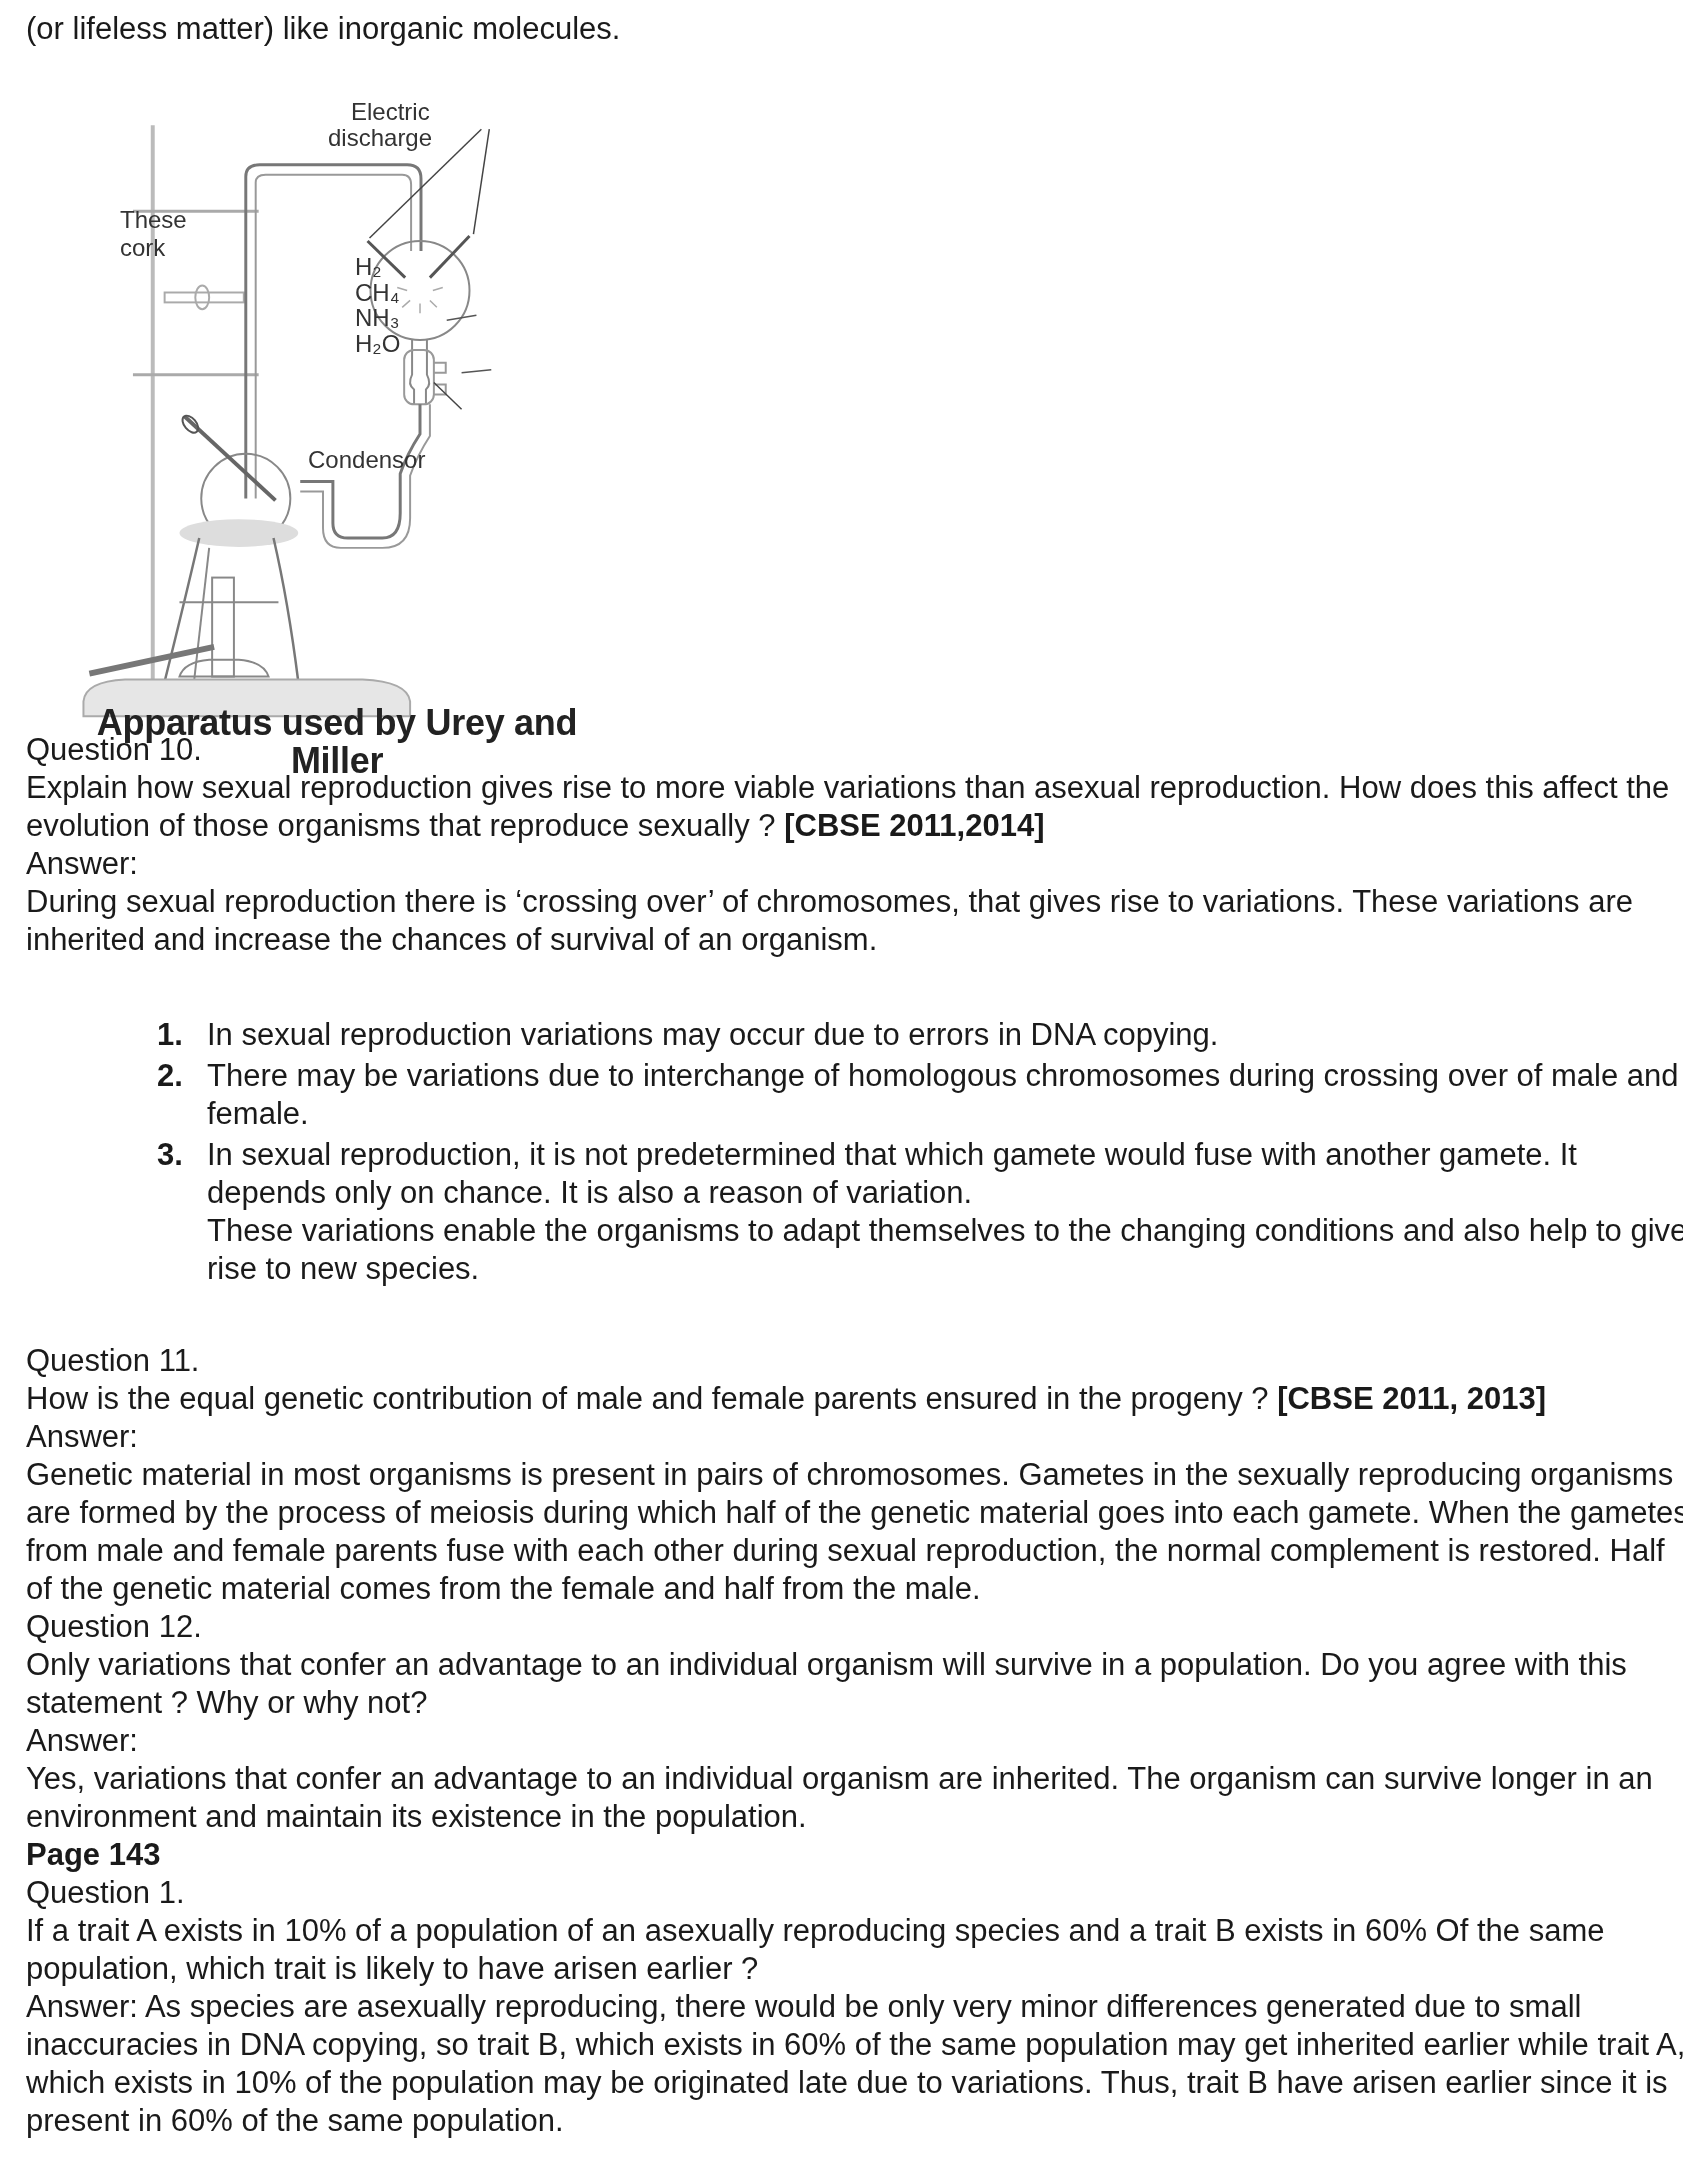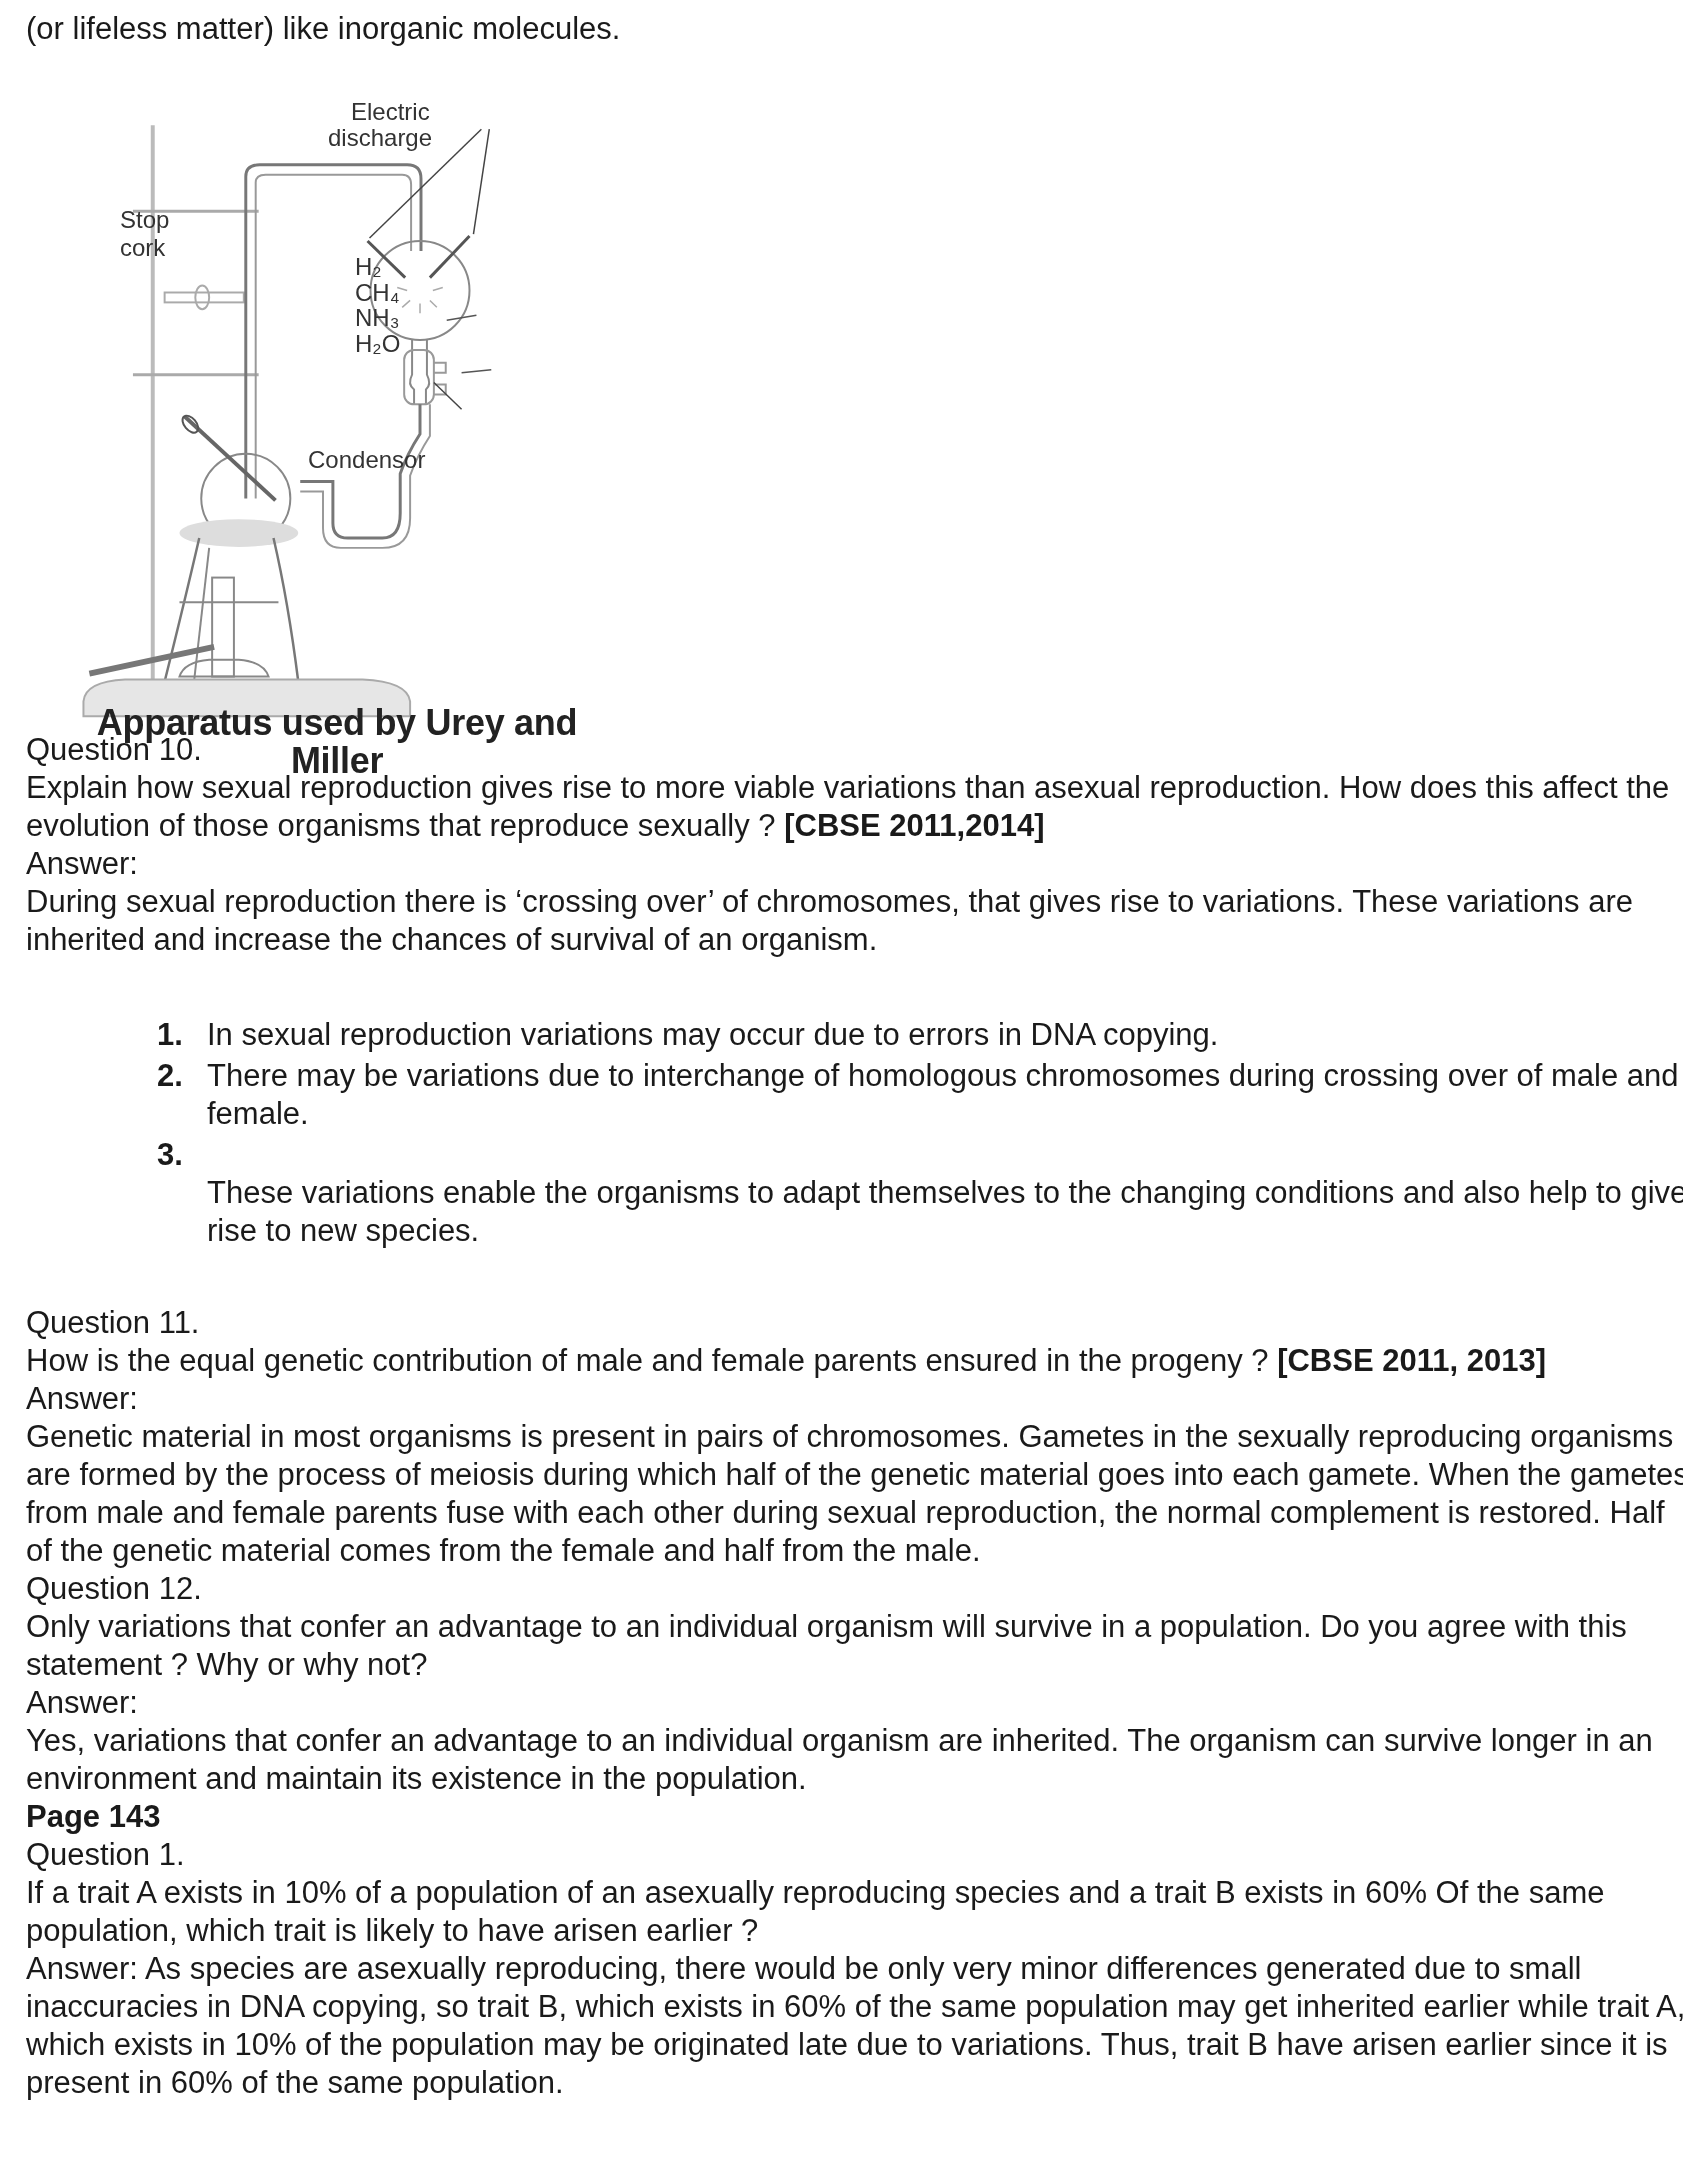--- a/index.html
+++ b/index.html
@@ -83,40 +83,40 @@
 
         <rect x="188" y="535" width="22" height="100" stroke="#888"></rect>
         <path d="M155 635 Q160 620 185 618 L215 618 Q240 620 245 635 Z" stroke="#888"></path>
         <path d="M64 632 L190 605" stroke="#777" stroke-width="6"></path>
 
         <path d="M58 660 Q60 640 100 638 L340 638 Q385 640 388 660 L388 675 L58 675 Z" fill="#e6e6e6" stroke="#aaa"></path>
       </g>
     </svg>
     <span class="fig-label" style="left:325px;top:50px;">Electric</span>
     <span class="fig-label" style="left:302px;top:76px;">discharge</span>
-    <span class="fig-label" style="left:94px;top:158px;">Stop</span>
+    <span class="fig-label" style="left:94px;top:158px;">These</span>
     <span class="fig-label" style="left:94px;top:186px;font-weight:normal;">cork</span>
     <span class="fig-label" style="left:329px;top:205px;">H₂</span>
     <span class="fig-label" style="left:329px;top:231px;">CH₄</span>
     <span class="fig-label" style="left:329px;top:256px;">NH₃</span>
     <span class="fig-label" style="left:329px;top:282px;">H₂O</span>
     <span class="fig-label" style="left:282px;top:398px;">Condensor</span>
     <span class="fig-caption">Apparatus used by Urey and Miller</span>
   </div>
 
   <section>
     <p>Question 10.</p>
     <p><span>Explain how sexual reproduction gives rise to more viable variations than asexual reproduction. How does this affect the evolution of those organisms that reproduce sexually ?</span> <b>[CBSE 2011,2014]</b></p>
     <p>Answer:</p>
     <p>During sexual reproduction there is ‘crossing over’ of chromosomes, that gives rise to variations. These variations are inherited and increase the chances of survival of an organism.</p>
     <div class="spacer-lg"></div>
     <ol>
       <li><span class="num">1.</span><span>In sexual reproduction variations may occur due to errors in DNA copying.</span></li>
       <li><span class="num">2.</span><span>There may be variations due to interchange of homologous chromosomes during crossing over of male and female.</span></li>
-      <li><span class="num">3.</span><br><span>These variations enable the organisms to adapt themselves to the changing conditions and also help to give rise to new species.</span></li>
+      <li><span class="num">3.</span><span>In sexual reproduction, it is not predetermined that which gamete would fuse with another gamete. It depends only on chance. It is also a reason of variation.</span><br><span>These variations enable the organisms to adapt themselves to the changing conditions and also help to give rise to new species.</span></li>
     </ol>
     <div class="spacer-md"></div>
   </section>
 
   <section>
     <p>Question 11.</p>
     <p><span>How is the equal genetic contribution of male and female parents ensured in the progeny ?</span> <b>[CBSE 2011, 2013]</b></p>
     <p>Answer:</p>
     <p>Genetic material in most organisms is present in pairs of chromosomes. Gametes in the sexually reproducing organisms are formed by the process of meiosis during which half of the genetic material goes into each gamete. When the gametes from male and female parents fuse with each other during sexual reproduction, the normal complement is restored. Half of the genetic material comes from the female and half from the male.</p>
   </section>

